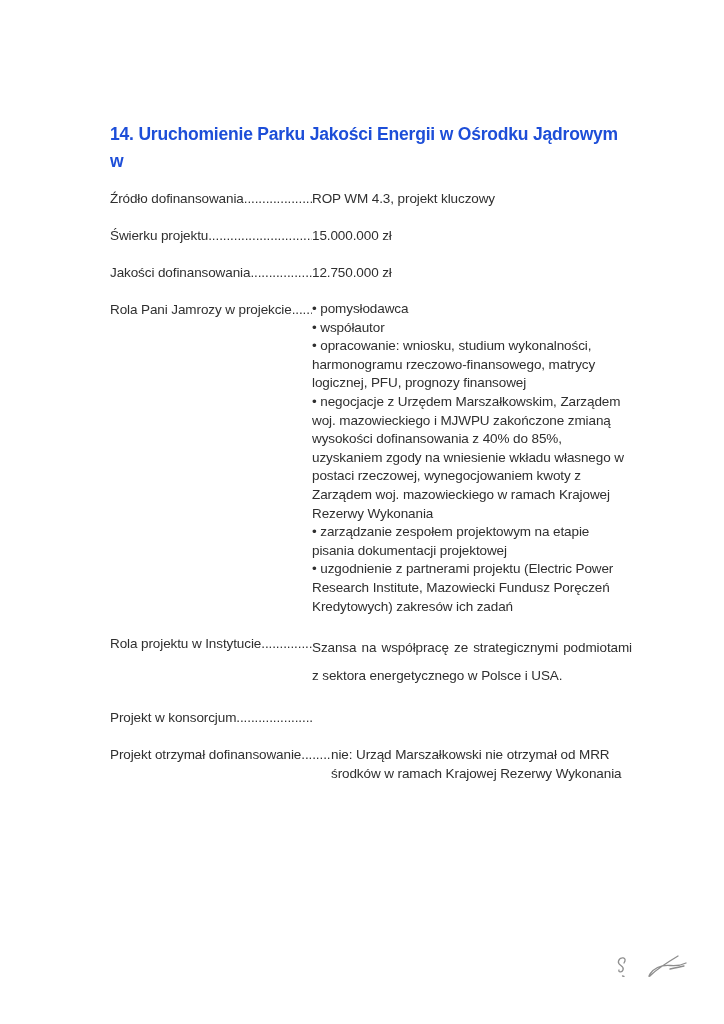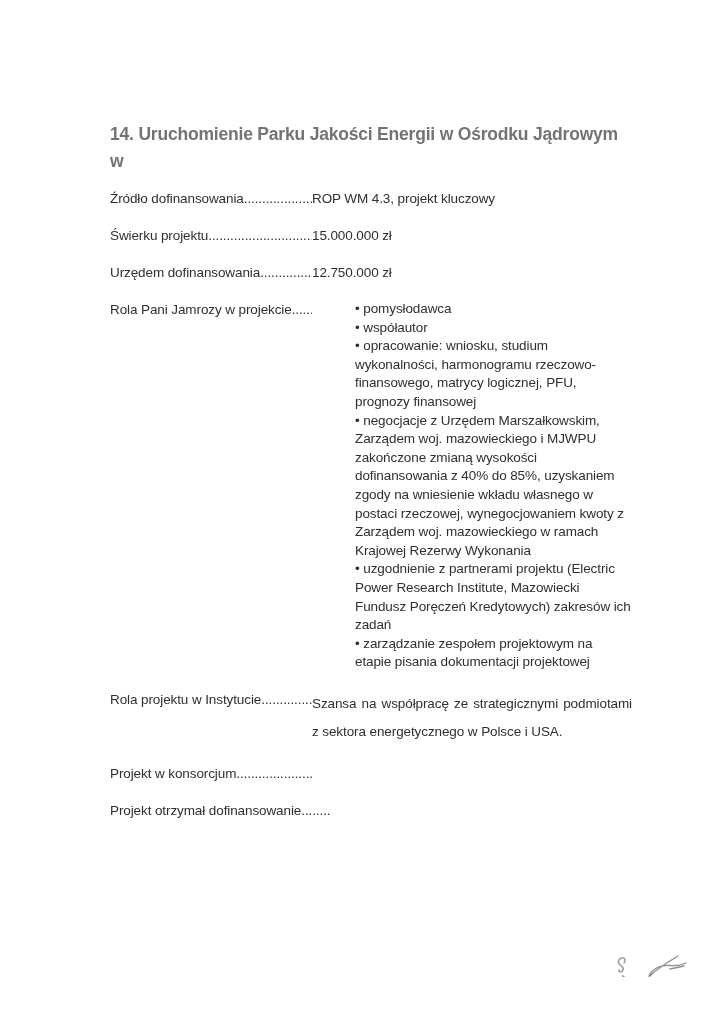--- a/index.html
+++ b/index.html
@@ -14,42 +14,42 @@
   .page{
     position:absolute;
     left:110px;top:121px;
     width:522px;
   }
   .title{
     font-weight:bold;
     font-size:17.5px;
     line-height:27px;
     letter-spacing:-0.2px;
-    color:#737373;
+    color:#1d4ed8;
     margin:0 0 14px 0;
   }
   .row{
     display:flex;
     align-items:flex-start;
     font-size:13.5px;
     line-height:19px;
     letter-spacing:-0.1px;
     margin-bottom:18px;
   }
   .label-cell{
     flex:0 0 202px;
     width:202px;
     white-space:nowrap;
     overflow:hidden;
   }
   .row.wide{width:546px;}
   .row.wide .label-cell{flex:0 0 221px;width:221px;}
   .value-cell{flex:1 1 auto;min-width:0;}
   .bold{font-weight:normal;}
-  .bullet-line{line-height:18.6px;margin-left:43px;}
+  .bullet-line{line-height:18.6px;}
   .justify{text-align:justify;line-height:28px;}
   .leader{color:#2f2f2f;}
   .signature{
     position:absolute;
     left:608px;top:950px;
     width:86px;height:44px;
   }
   .signature svg{display:block;width:100%;height:100%;}
 </style>
 </head>
@@ -65,47 +65,48 @@
     <div class="label-cell"><span>Źródło dofinansowania</span><span class="leader">..............................................................</span></div>
     <div class="value-cell"><span>ROP WM 4.3, </span><span class="bold">projekt kluczowy</span></div>
   </div>
 
   <div class="row">
     <div class="label-cell"><span>Świerku projektu</span><span class="leader">..............................................................</span></div>
     <div class="value-cell">15.000.000 zł</div>
   </div>
 
   <div class="row">
-    <div class="label-cell"><span>Urzędem dofinansowania</span><span class="leader">..............................................................</span></div>
+    <div class="label-cell"><span>Jakości dofinansowania</span><span class="leader">..............................................................</span></div>
     <div class="value-cell">12.750.000 zł</div>
   </div>
 
   <div class="row">
     <div class="label-cell"><span>Rola Pani Jamrozy w projekcie</span><span class="leader">..............................................................</span></div>
     <div class="value-cell">
       <div class="bullet-line">• pomysłodawca</div>
       <div class="bullet-line">• współautor</div>
       <div class="bullet-line">• opracowanie: wniosku, studium wykonalności, harmonogramu rzeczowo-finansowego, matrycy logicznej, PFU, prognozy finansowej</div>
       <div class="bullet-line">• negocjacje z Urzędem Marszałkowskim, Zarządem woj. mazowieckiego i MJWPU zakończone zmianą wysokości dofinansowania z 40% do 85%, uzyskaniem zgody na wniesienie wkładu własnego w postaci rzeczowej, wynegocjowaniem kwoty z Zarządem woj. mazowieckiego w ramach Krajowej Rezerwy Wykonania</div>
+      <div class="bullet-line">• zarządzanie zespołem projektowym na etapie pisania dokumentacji projektowej</div>
       <div class="bullet-line">• uzgodnienie z partnerami projektu (Electric Power Research Institute, Mazowiecki Fundusz Poręczeń Kredytowych) zakresów ich zadań</div>
-      <div class="bullet-line">• zarządzanie zespołem projektowym na etapie pisania dokumentacji projektowej</div>
     </div>
   </div>
 
   <div class="row">
     <div class="label-cell"><span>Rola projektu w Instytucie</span><span class="leader">..............................................................</span></div>
     <div class="value-cell justify">Szansa na współpracę ze strategicznymi podmiotami z sektora energetycznego w Polsce i USA.</div>
   </div>
 
   <div class="row">
     <div class="label-cell"><span>Projekt w konsorcjum</span><span class="leader">..............................................................</span></div>
   </div>
 
   <div class="row wide">
     <div class="label-cell"><span>Projekt otrzymał dofinansowanie</span><span class="leader">..............................................................</span></div>
+    <div class="value-cell">nie: Urząd Marszałkowski nie otrzymał od MRR środków w ramach Krajowej Rezerwy Wykonania</div>
   </div>
 
 </div>
 
 <div class="signature">
   <svg viewBox="0 0 86 44" xmlns="http://www.w3.org/2000/svg">
     <g fill="none" stroke="#8e8e8e" stroke-width="1.3" stroke-linecap="round">
       <path d="M16,13 C20,7 12,6 10.5,11 C9,16 17,15 15,20 C13.8,23 10,22 11,20"></path>
       <path d="M14.5,26 l1.5,0.3"></path>
       <path d="M70,6 C60,12 48,20 43,25 C41,27 40.2,27 42,24 C47,17 54,15 62,15.5 C68,16 74,15 78,13"></path>

